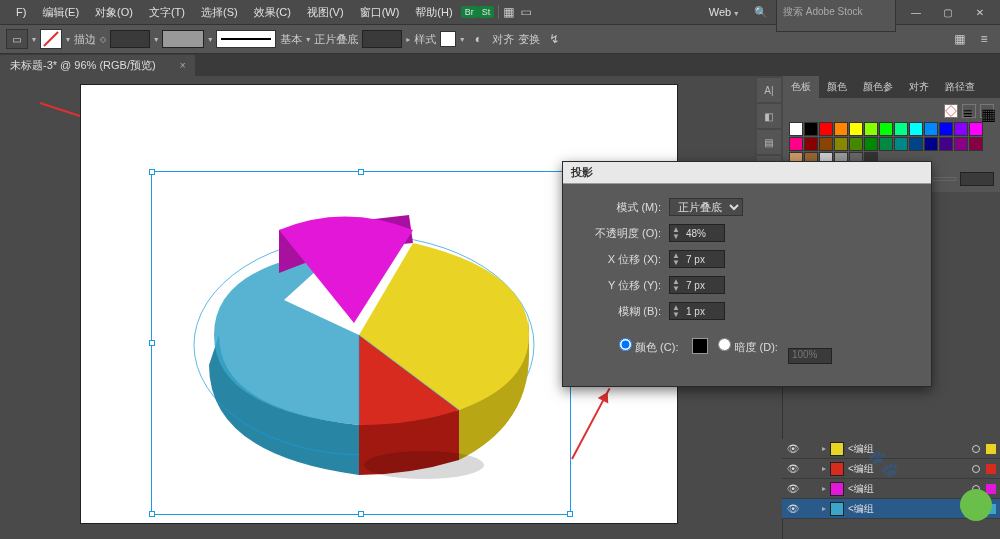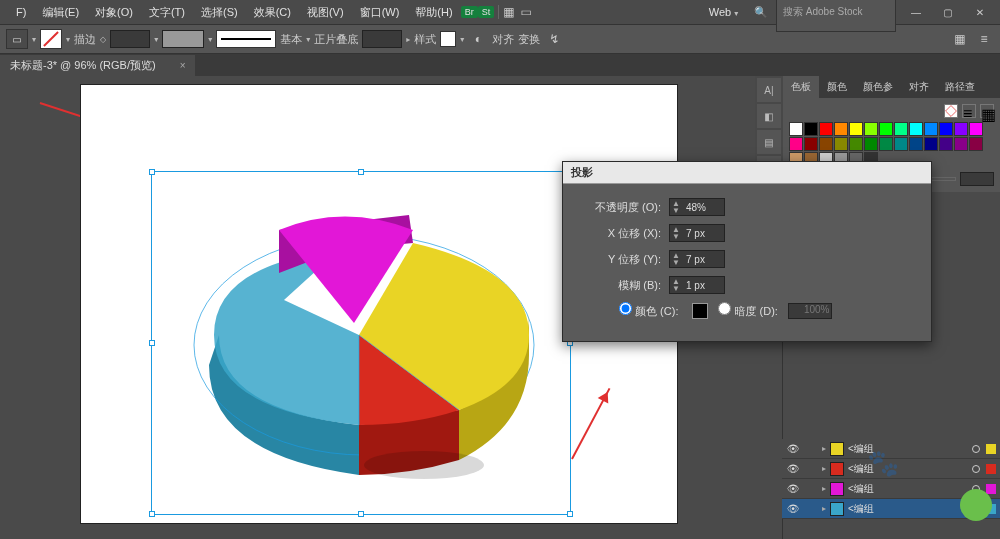--- a/index.html
+++ b/index.html
@@ -72,21 +72,21 @@
 .dlg-title { height: 22px; background: #e8e8e8; color: #333; font-size: 11px; padding: 3px 8px; border-bottom: 1px solid #999; font-weight: bold; }
 .dlg-body { padding: 14px 16px 10px; }
 .form-row { display: flex; align-items: center; margin-bottom: 8px; font-size: 11px; color: #ddd; }
 .form-row .lbl { width: 90px; text-align: right; padding-right: 8px; }
 .form-row select { background:#4a4a4a; border:1px solid #333; color:#ddd; font-size:11px; padding:1px 4px; }
 .form-row .spinner { width: 56px; height: 18px; background:#3a3a3a; border:1px solid #222; color:#ddd; font-size:10px; display:flex; align-items:center; }
 .form-row .spinner .arrows { width:12px; text-align:center; font-size:8px; line-height:7px; color:#aaa; }
 .form-row .spinner .val { padding:0 4px; }
 .radio-row { display:flex; align-items:center; gap:10px; font-size:11px; color:#ddd; margin: 6px 0 12px 40px; }
 .radio-row .sw-col { width:16px; height:16px; background:#000; border:1px solid #999; margin-left:4px; }
-.radio-row .dim-in { width:44px; height:16px; background:#3a3a3a; border:1px solid #222; color:#777; font-size:10px; padding:0 15px; }
+.radio-row .dim-in { width:44px; height:16px; background:#3a3a3a; border:1px solid #222; color:#777; font-size:10px; padding:0 3px;margin-top:20px; }
 .dlg-foot { display:flex; align-items:center; gap:10px; padding-top:6px; }
 .dlg-foot .chk { display:flex; align-items:center; gap:4px; font-size:11px; color:#ddd; }
 .dlg-foot .chk input { accent-color:#888; }
 .dlg-foot .btn { margin-left:auto; width:60px; height:22px; border:1px solid #aaa; border-radius:11px; background:transparent; color:#ddd; font-size:11px; text-align:center; line-height:20px; }
 .dlg-foot .btn + .btn { margin-left: 0; }
 
 .watermark { position:absolute; bottom: 60px; right: 100px; opacity: 0.35; color: #fff; font-size: 20px; display:flex; align-items:center; gap:4px; }
 .paw { font-size: 26px; }
 
 .badge-circle { position:absolute; bottom: 18px; right: 8px; width: 32px; height: 32px; border-radius: 50%; background: #6abf4b; display:flex; align-items:center; justify-content:center; font-size:10px; color:#fff; }
@@ -299,20 +299,24 @@
           <span class="dot" style="border:1px solid #ccc;"></span>
           <span style="width:10px;height:10px;background:#3aa6c9;margin-left:2px;"></span>
         </div>
       </div>
   </div>
 
   <div class="dialog">
     <div class="dlg-title">投影</div>
     <div class="dlg-body">
       <div class="form-row">
+        <span class="lbl">模式 (M):</span>
+        <select><option>正片叠底</option></select>
+      </div>
+      <div class="form-row">
         <span class="lbl">不透明度 (O):</span>
         <div class="spinner">
             <span class="arrows">▲<br>▼</span>
             <span class="val">48%</span>
           </div>
       </div>
       <div class="form-row">
         <span class="lbl">X 位移 (X):</span>
         <div class="spinner">
             <span class="arrows">▲<br>▼</span>

